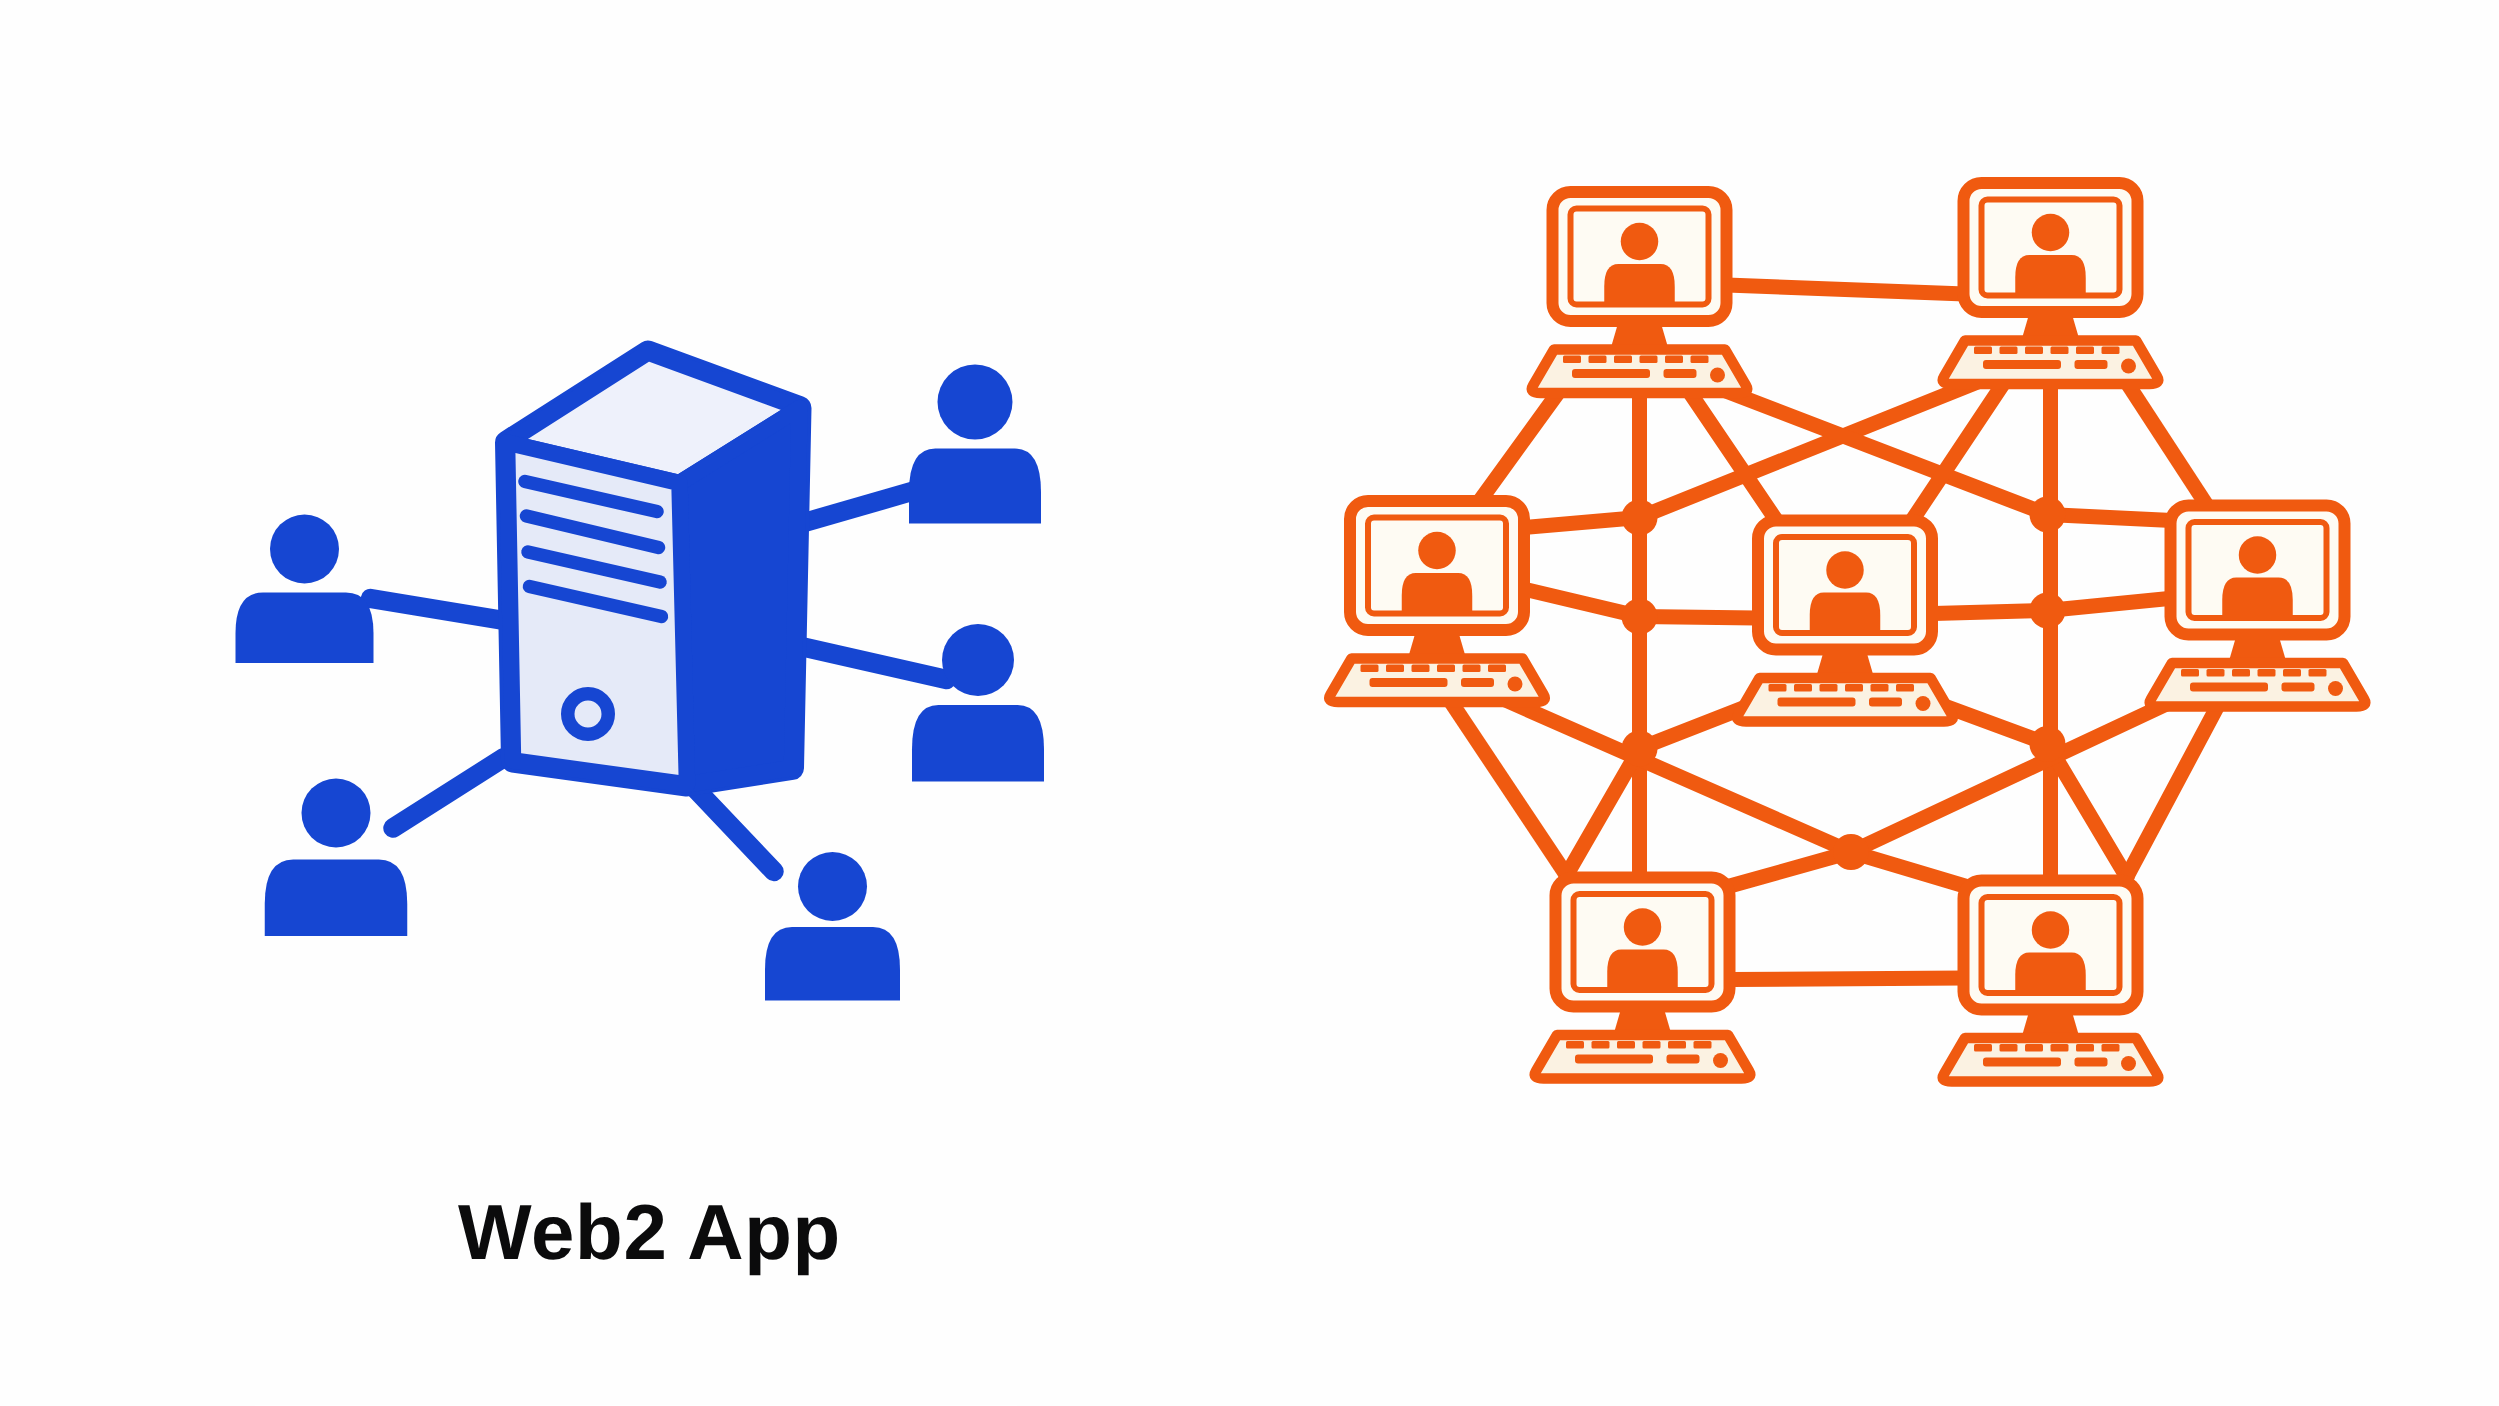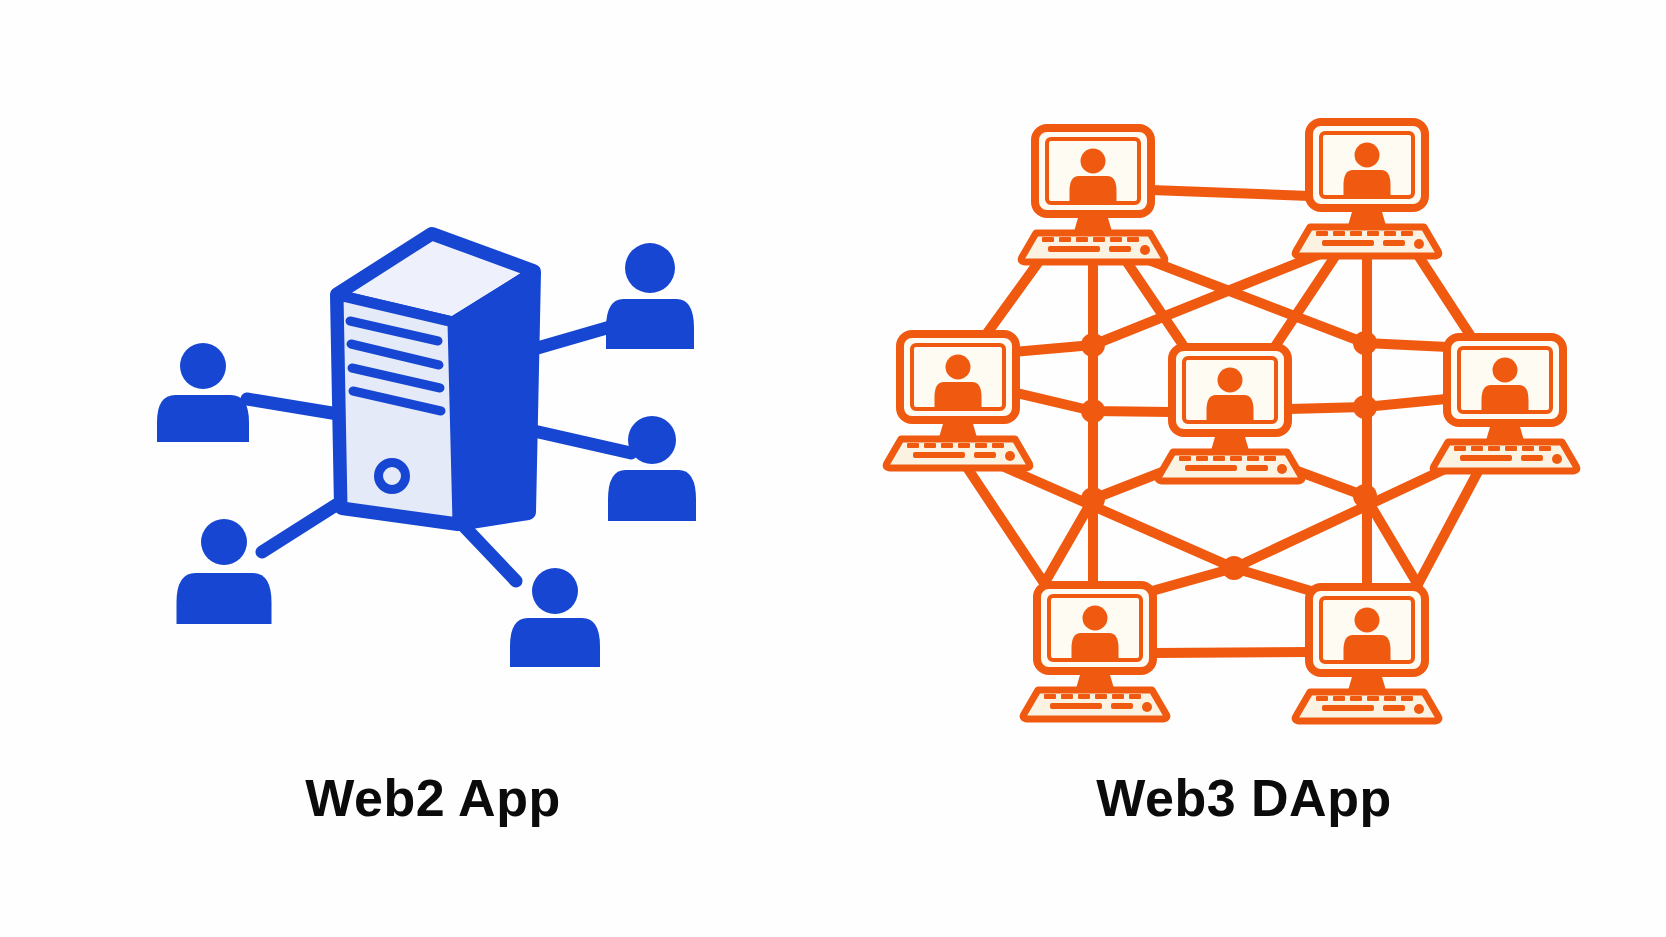--- a/index.html
+++ b/index.html
@@ -15,21 +15,21 @@
   .diagram-label{
     position:absolute;
     top:768px;
     transform:translateX(-50%);
     font-size:52px;
     font-weight:bold;
     color:#0B0B0C;
     white-space:nowrap;
     letter-spacing:0.5px;
   }
-  #label-web2{left:433px;}
+  #label-web2{left:433px;margin-top:24px;}
   #label-web3{left:1244px;}
 </style>
 </head>
 <body>
 
 <div class="canvas">
   <svg id="scene" width="1666" height="937" viewBox="0 0 1666 937">
       <g>
         <line x1="247" y1="399" x2="338" y2="414" stroke="#1646D2" stroke-width="13" stroke-linecap="round"></line>
         <line x1="262" y1="552" x2="336" y2="505" stroke="#1646D2" stroke-width="13" stroke-linecap="round"></line>
@@ -209,14 +209,13 @@
           <rect x="1383" y="705" width="22" height="6" rx="2" fill="#F05A10"></rect>
           <circle cx="1419" cy="709" r="5" fill="#F05A10"></circle>
           <rect x="1309" y="587" width="116" height="86" rx="12" fill="#FEFBF3" stroke="#F05A10" stroke-width="8"></rect>
           <rect x="1321" y="598" width="92" height="64" rx="4" fill="none" stroke="#F05A10" stroke-width="4"></rect>
           <circle cx="1367" cy="620" r="12.5" fill="#F05A10"></circle>
           <path d="M 1343.5 661 L 1343.5 650.08 Q 1343.5 635 1352.9 635 L 1381.1 635 Q 1390.5 635 1390.5 650.08 L 1390.5 661 Z" fill="#F05A10"></path>
         </g>
       </g>
     </svg>
   <div class="diagram-label" id="label-web2">Web2 App</div>
-  <div class="diagram-label" id="label-web3">Web3 DApp</div>
 </div>
 
 </body></html>

